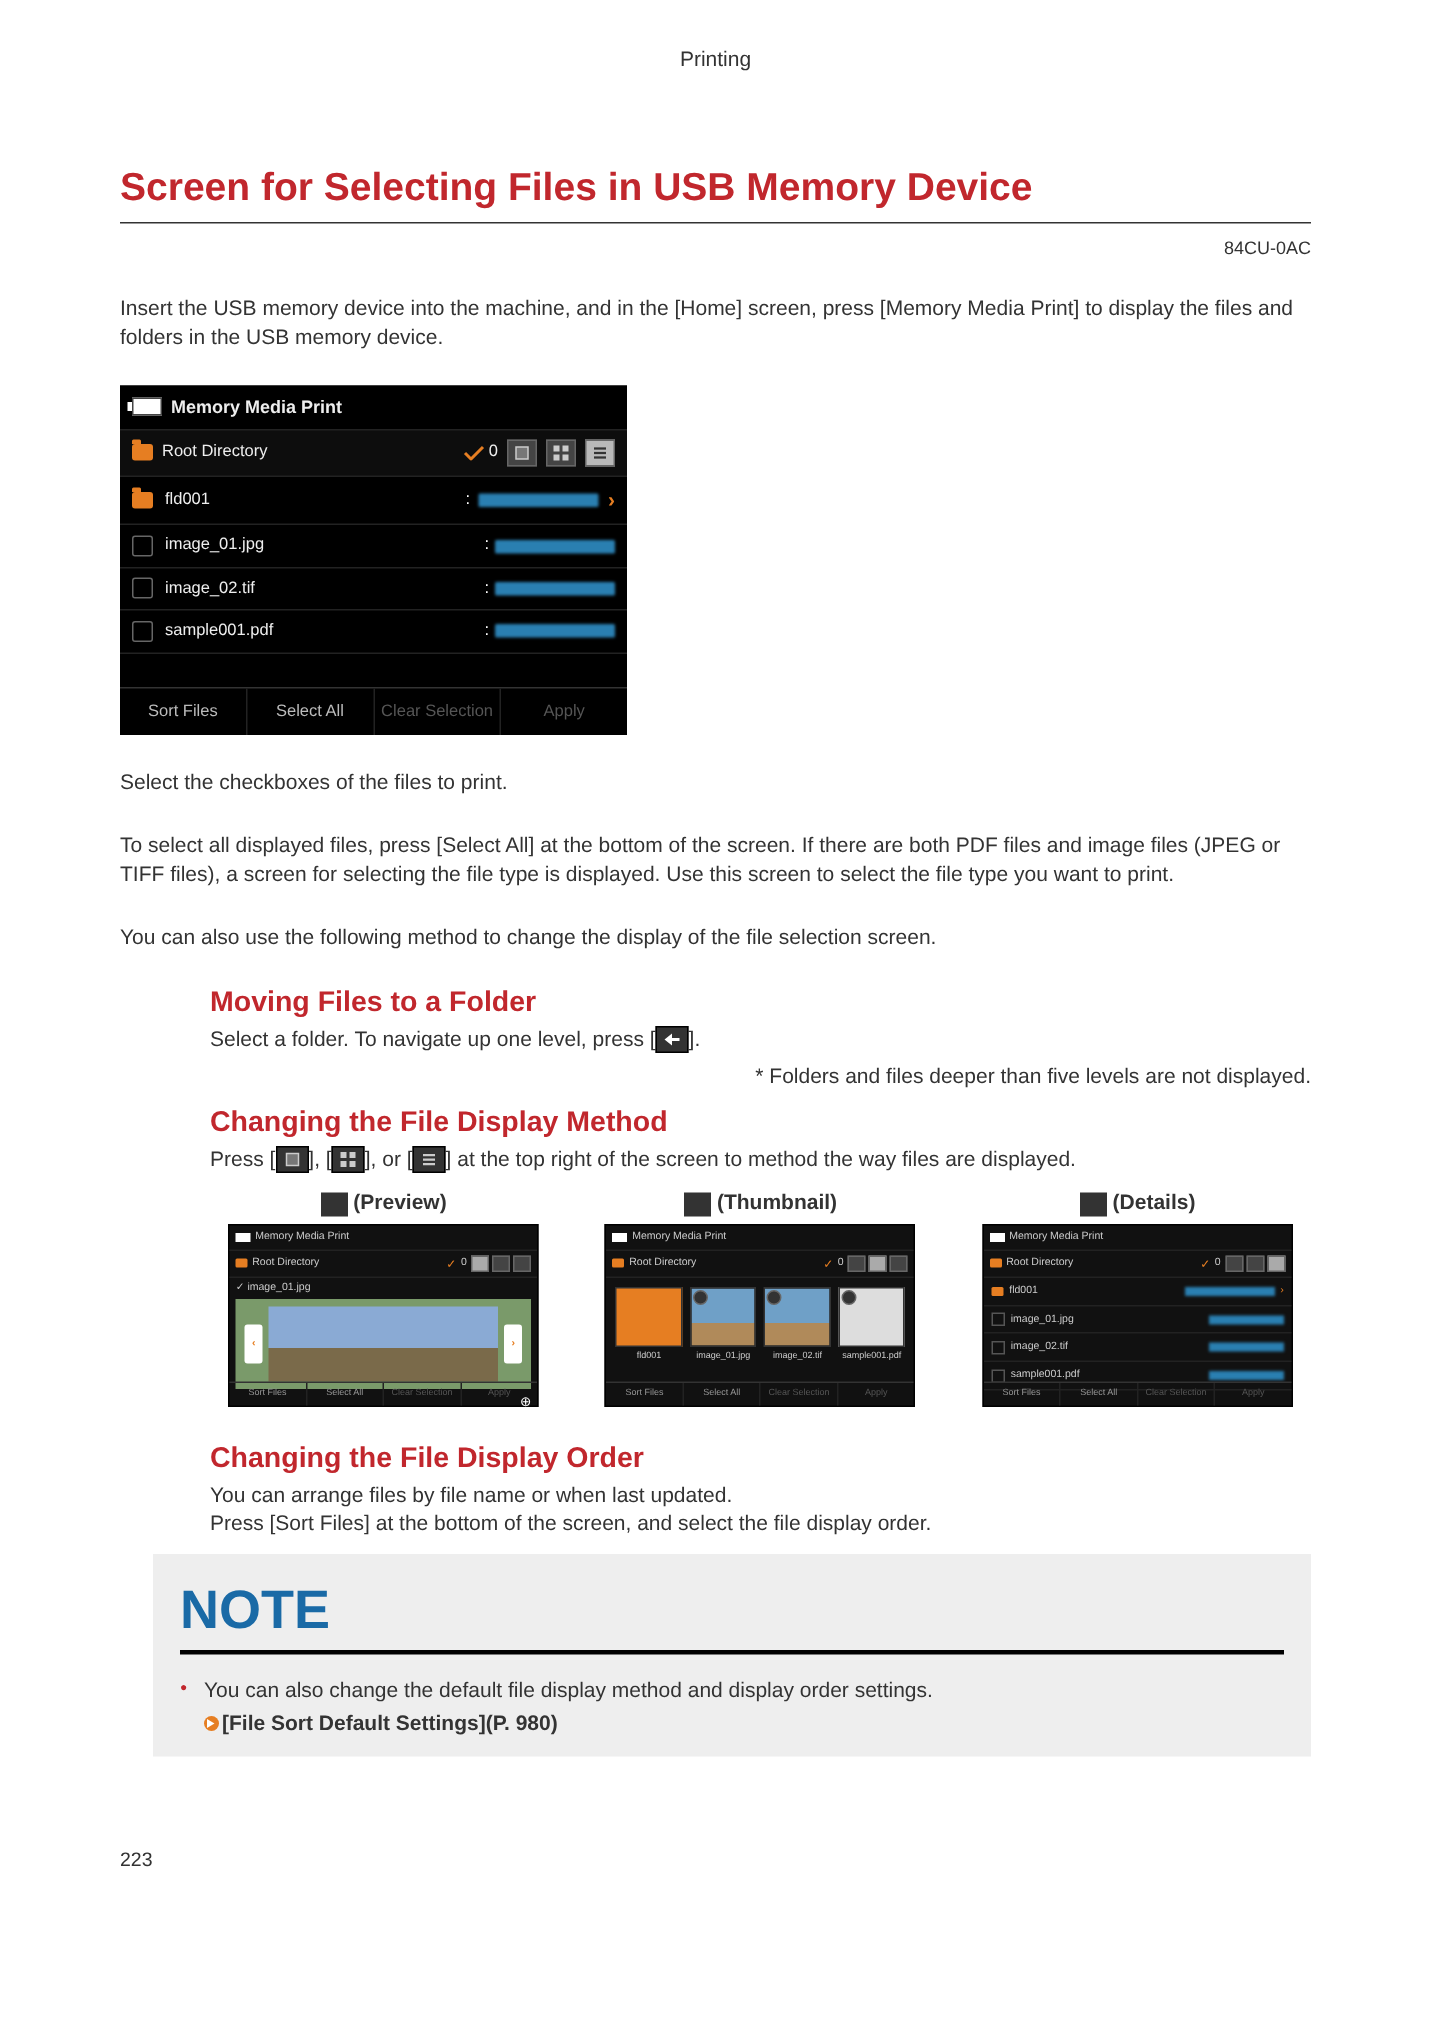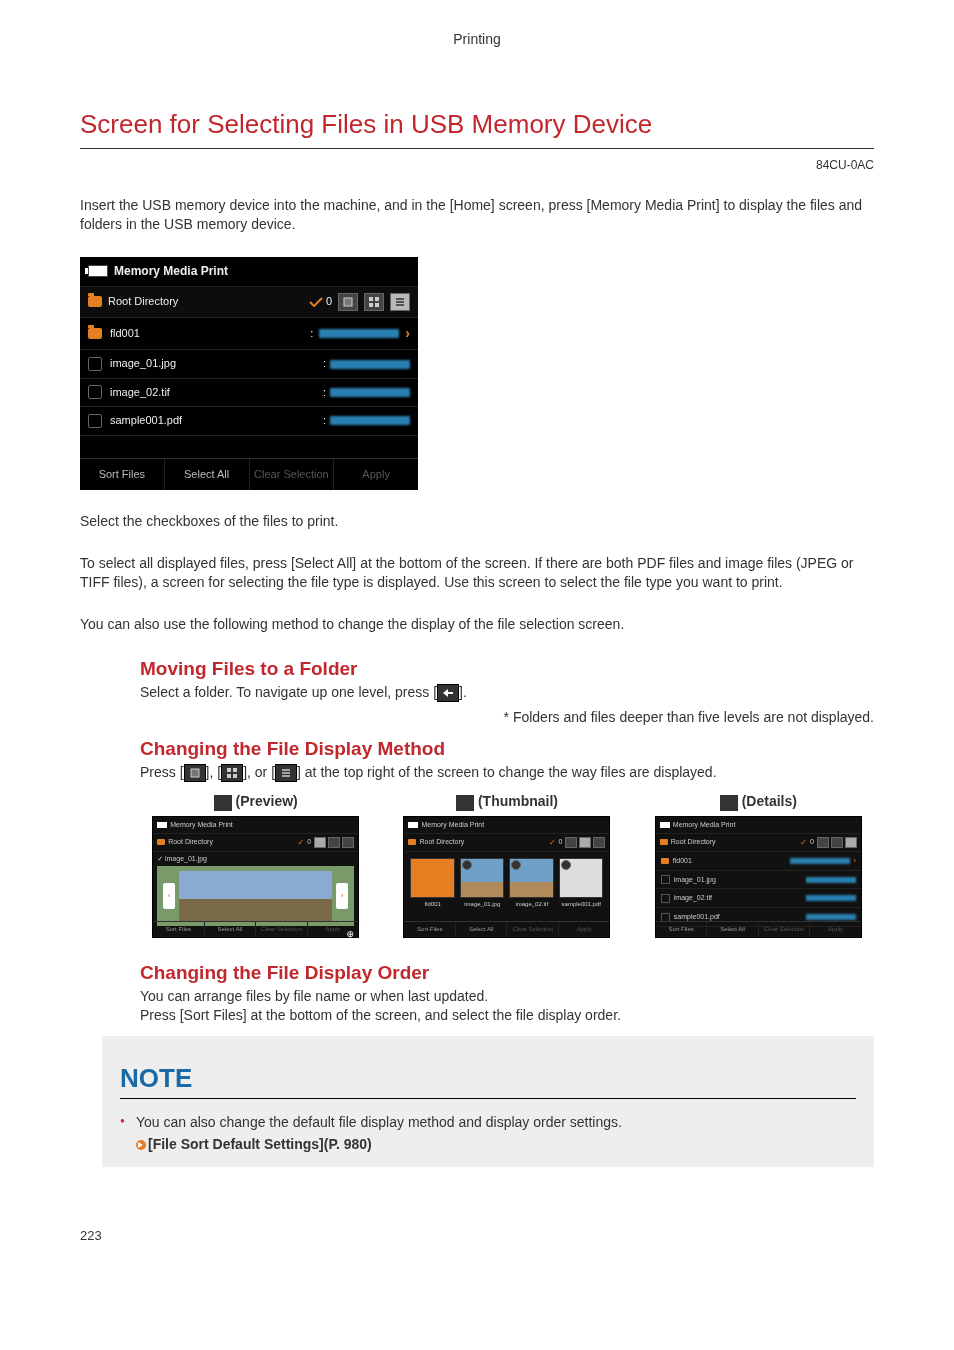--- a/index.html
+++ b/index.html
@@ -9,21 +9,21 @@
     margin: 0;
     padding: 30px 80px 30px 80px;
     width: 954px;
     box-sizing: border-box;
     line-height: 1.4;
   }
   .header-section { text-align: center; font-size: 14px; margin-bottom: 56px; }
   h1 {
     color: #c1272d;
     font-size: 26px;
-    font-weight: normal;
+    font-weight: bold;
     border-bottom: 1px solid #333;
     padding-bottom: 6px;
     margin: 0 0 8px 0;
   }
   .docid { text-align: right; font-size: 12px; color: #333; margin-bottom: 0; }
   .intro { margin-bottom: 12px; }
 
   
   .scr {
     width: 338px; background:#000; color:#eee; font-size:11px;
@@ -99,21 +99,21 @@
   
   .dt-body .dt-row { display:flex; justify-content:space-between; padding:4px 5px; border-bottom:1px solid #222; font-size:7px; align-items:center; }
   .dt-body .dt-row .dl { display:flex; align-items:center; gap:4px; }
   .dt-body .dt-row .mini-ck { width:7px; height:7px; border:1px solid #555; display:inline-block; }
   .dt-body .dt-row .dm { width:50px; height:6px; background:#2a7fb1; filter:blur(1px); }
   .dt-body .dt-row.folder .dm { width:60px; }
   .dt-body .dt-row .ar { color:#e67e22; }
 
   
   .note-box { background:#eee; padding:12px 18px; margin:10px 0 30px 22px; }
-  .note-title { color:#1a6aa6; font-size:26px; font-weight:bold; border-bottom:1px solid #000000; padding-bottom:2px; margin-bottom:14px;margin-top:12px; }
+  .note-title { color:#1a6aa6; font-size:36px; font-weight:bold; border-bottom:3px solid #000000; padding-bottom:2px; margin-bottom:14px; }
   .bullet-line { position:relative; padding-left:16px; margin-bottom:2px; }
   .bullet-line::before { content:'●'; position:absolute; left:0; top:2px; color:#c1272d; font-size:8px; }
   .link-line { padding-left:16px; }
   .link-circle { display:inline-block; width:10px; height:10px; border-radius:50%; background:#e67e22; position:relative; vertical-align:middle; margin-right:2px; }
   .link-circle::after { content:''; position:absolute; left:2px; top:2px; width:0; height:0; border-left:5px solid #fff; border-top:3px solid transparent; border-bottom:3px solid transparent; }
   .link-text { font-weight:bold; }
 
   .page-num { text-align:left; font-size:13px; margin-top:60px; }
 </style>
 </head>
@@ -234,21 +234,21 @@
           <rect x="2" y="2" width="8" height="8" stroke="#ccc" fill="#777"></rect>
         </svg></span><span>], [</span><span class="inline-icon"><svg viewBox="0 0 12 12">
           <rect x="1" y="1" width="4" height="4" fill="#ccc"></rect>
           <rect x="7" y="1" width="4" height="4" fill="#ccc"></rect>
           <rect x="1" y="7" width="4" height="4" fill="#ccc"></rect>
           <rect x="7" y="7" width="4" height="4" fill="#ccc"></rect>
         </svg></span><span>], or [</span><span class="inline-icon"><svg viewBox="0 0 12 12">
           <line x1="2" y1="3" x2="10" y2="3" stroke="#ccc" stroke-width="1.5"></line>
           <line x1="2" y1="6" x2="10" y2="6" stroke="#ccc" stroke-width="1.5"></line>
           <line x1="2" y1="9" x2="10" y2="9" stroke="#ccc" stroke-width="1.5"></line>
-        </svg></span><span>] at the top right of the screen to change the way files are displayed.</span>
+        </svg></span><span>] at the top right of the screen to method the way files are displayed.</span>
   </div>
 </div>
 
 <div class="three-views">
 
   <div class="view-col">
     <div class="vtitle"><span class="vicon"></span><span>(Preview)</span></div>
     <div class="thumb">
       <div class="tb-title">
           <span class="usb-icon"></span>

